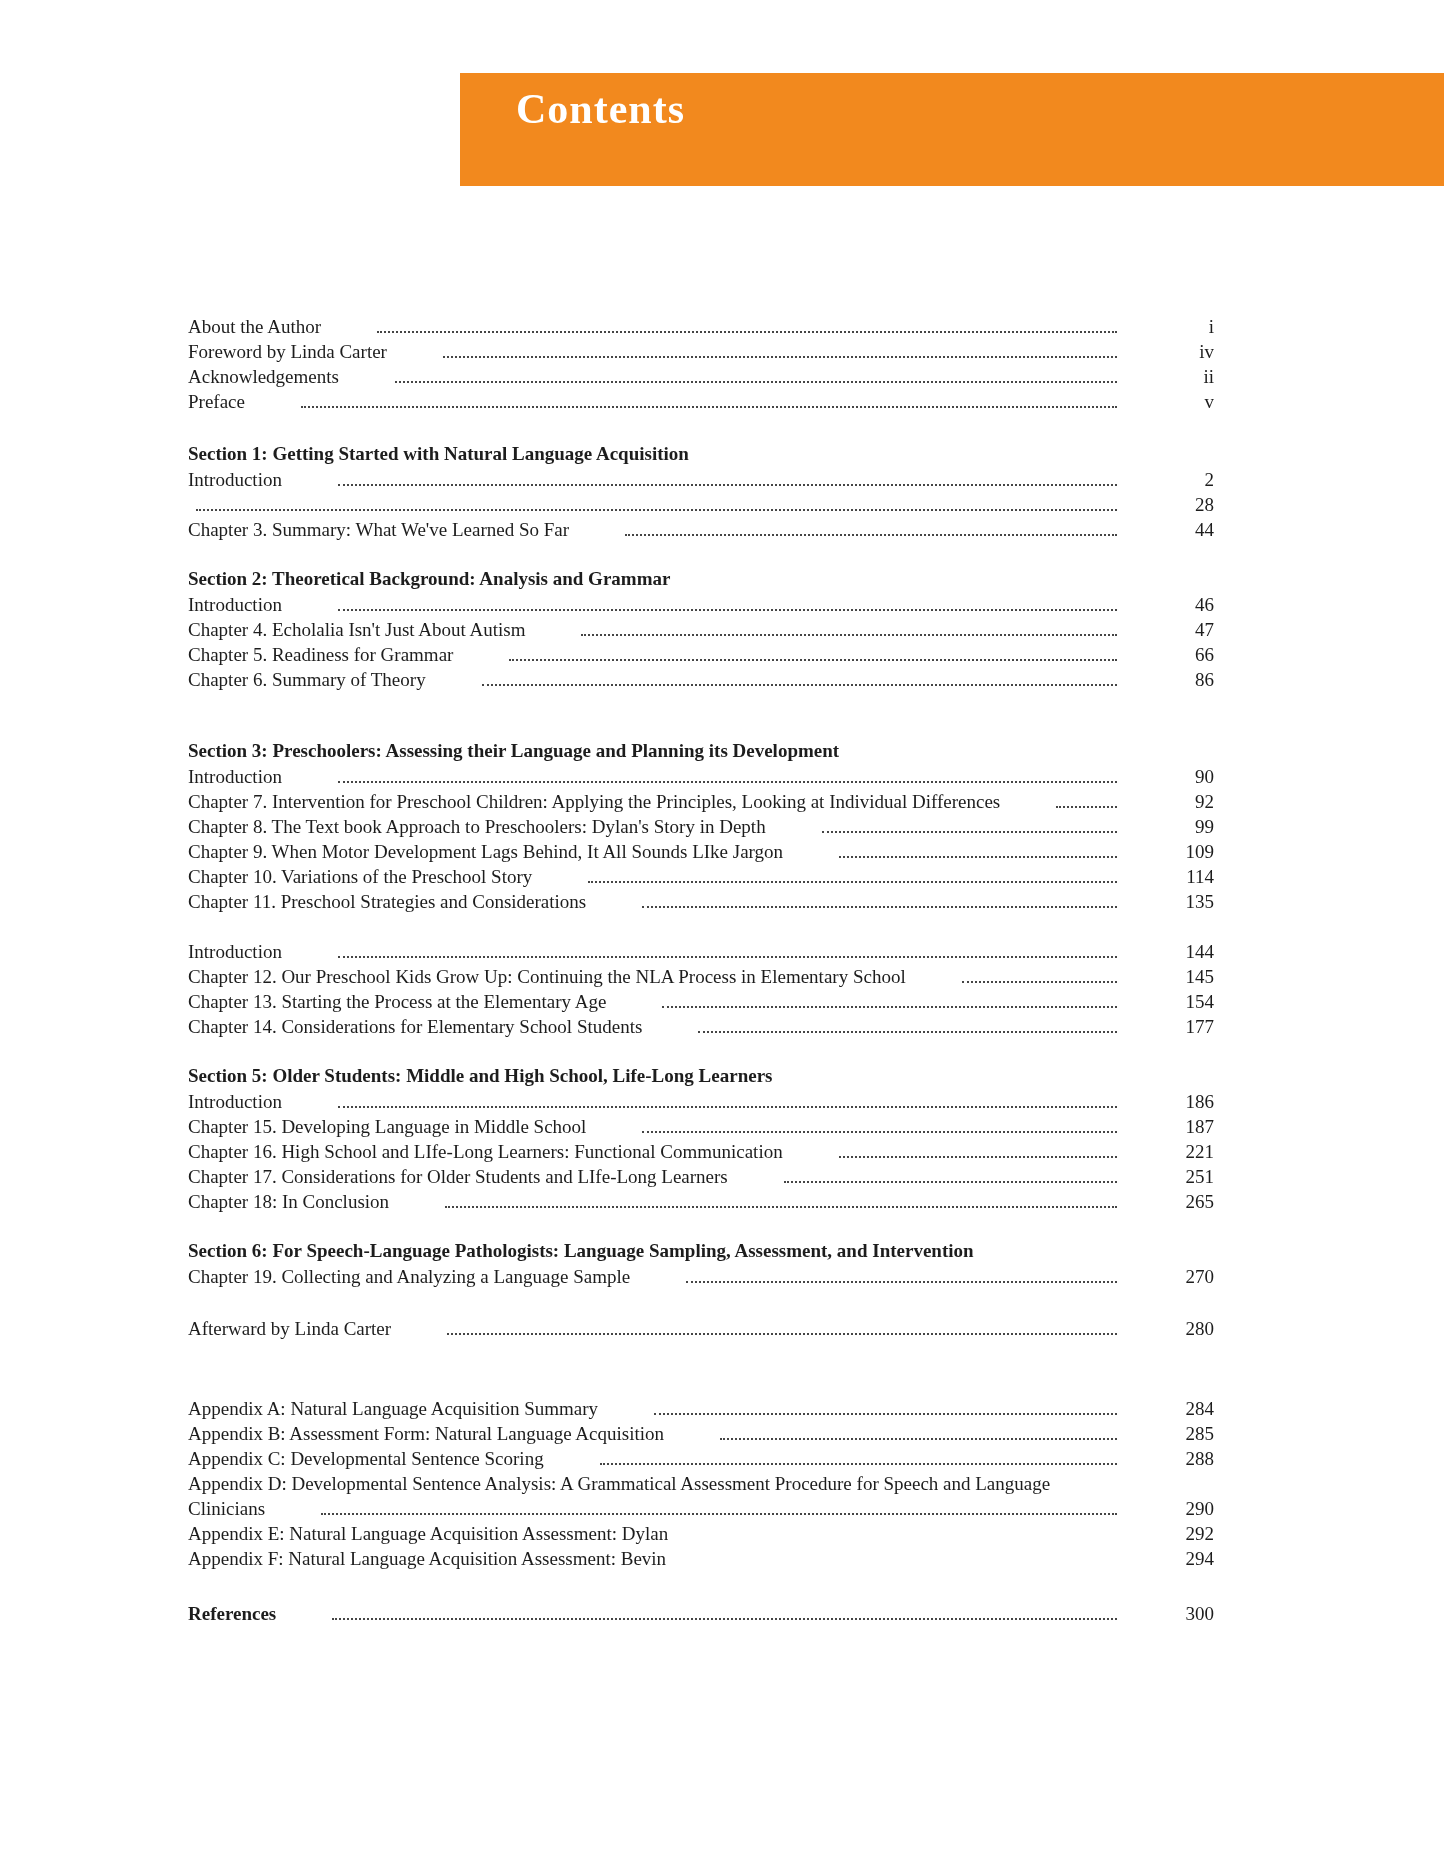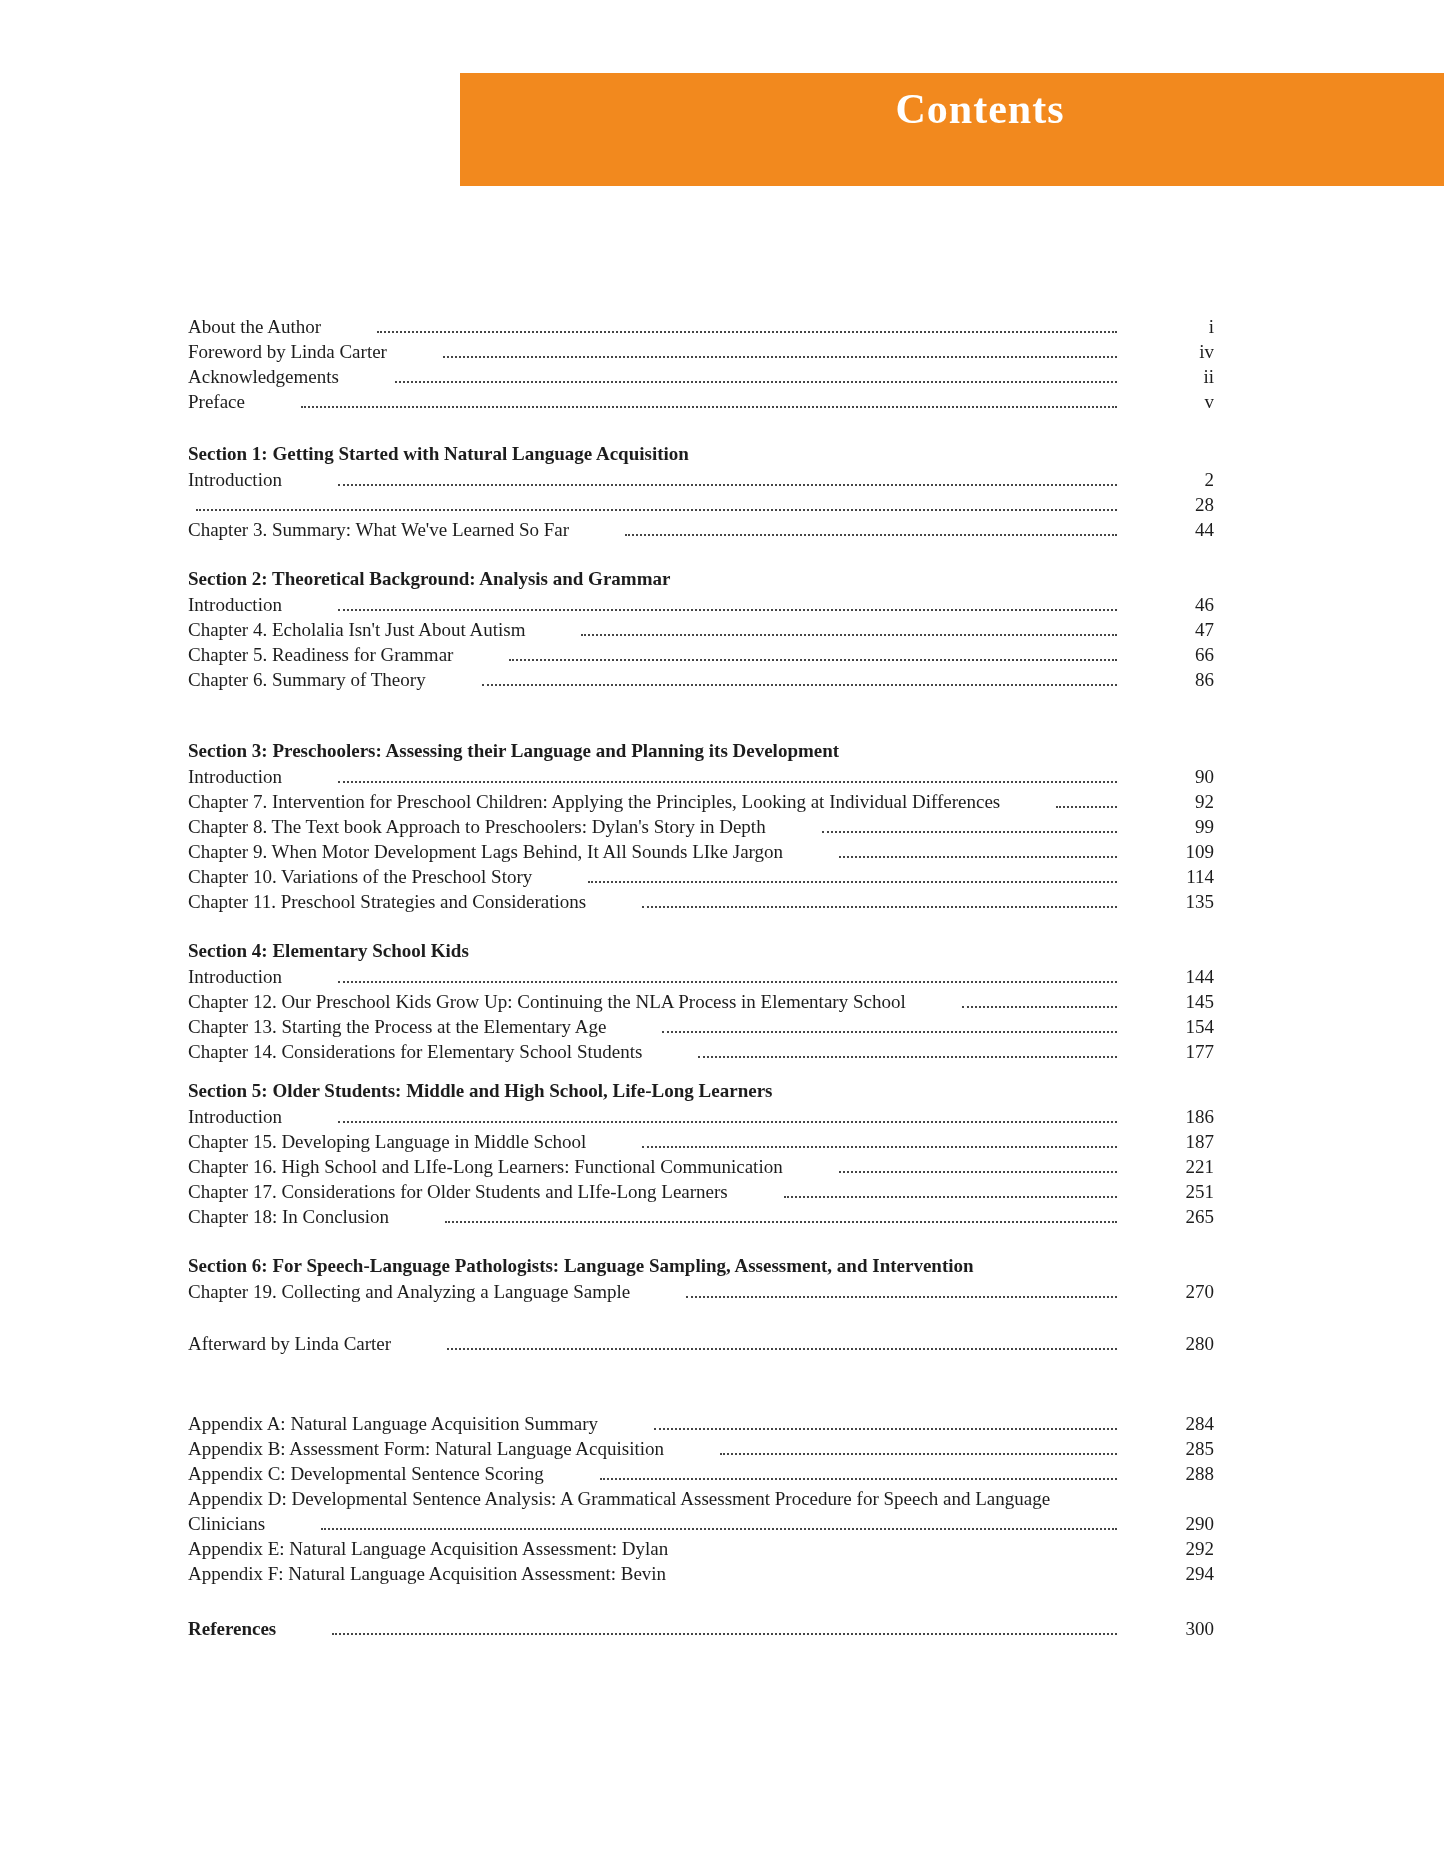--- a/index.html
+++ b/index.html
@@ -18,21 +18,20 @@
     background:#F2891E;
   }
   .banner h1 {
     margin:0;
     padding:12px 0 0 56px;
     font-size:42px;
     line-height:48px;
     font-weight:bold;
     color:#ffffff;
     letter-spacing:1px;
-    text-align:center;
   }
   .toc {
     position:absolute;
     left:188px; top:313px;
     width:1026px;
     font-size:19px;
   }
   .row {
     display:flex;
     align-items:flex-end;
@@ -58,21 +57,21 @@
     height:25px;
     line-height:25px;
     white-space:nowrap;
   }
   .group { margin-top:0; }
   #front-matter { margin-top:0; }
   #sections .group:nth-child(1) { margin-top:28px; }
   #sections .group:nth-child(2) { margin-top:25px; }
   #sections .group:nth-child(3) { margin-top:47px; }
   #sections .group:nth-child(4) { margin-top:25px; }
-  #sections .group:nth-child(5) { margin-top:15px; }
+  #sections .group:nth-child(5) { margin-top:25px; }
   #sections .group:nth-child(6) { margin-top:25px; }
   #afterward { margin-top:27px; }
   #appendices { margin-top:55px; }
   #references { margin-top:30px; font-weight:bold; }
   #references .page { font-weight:normal;text-align:right; }
 </style>
 </head>
 <body>
 
 <div class="page">
@@ -172,21 +171,20 @@
             <span class="dots"></span>
             <span class="page">114</span>
           </div>
           <div class="row">
             <span class="label">Chapter 11. Preschool Strategies and Considerations</span>
             <span class="dots"></span>
             <span class="page">135</span>
           </div>
         </div>
         <div class="group">
-          <div class="heading">Section 4: Elementary School Kids</div>
           <div class="row">
             <span class="label">Introduction</span>
             <span class="dots"></span>
             <span class="page">144</span>
           </div>
           <div class="row">
             <span class="label">Chapter 12. Our Preschool Kids Grow Up: Continuing the NLA Process in Elementary School</span>
             <span class="dots"></span>
             <span class="page">145</span>
           </div>

